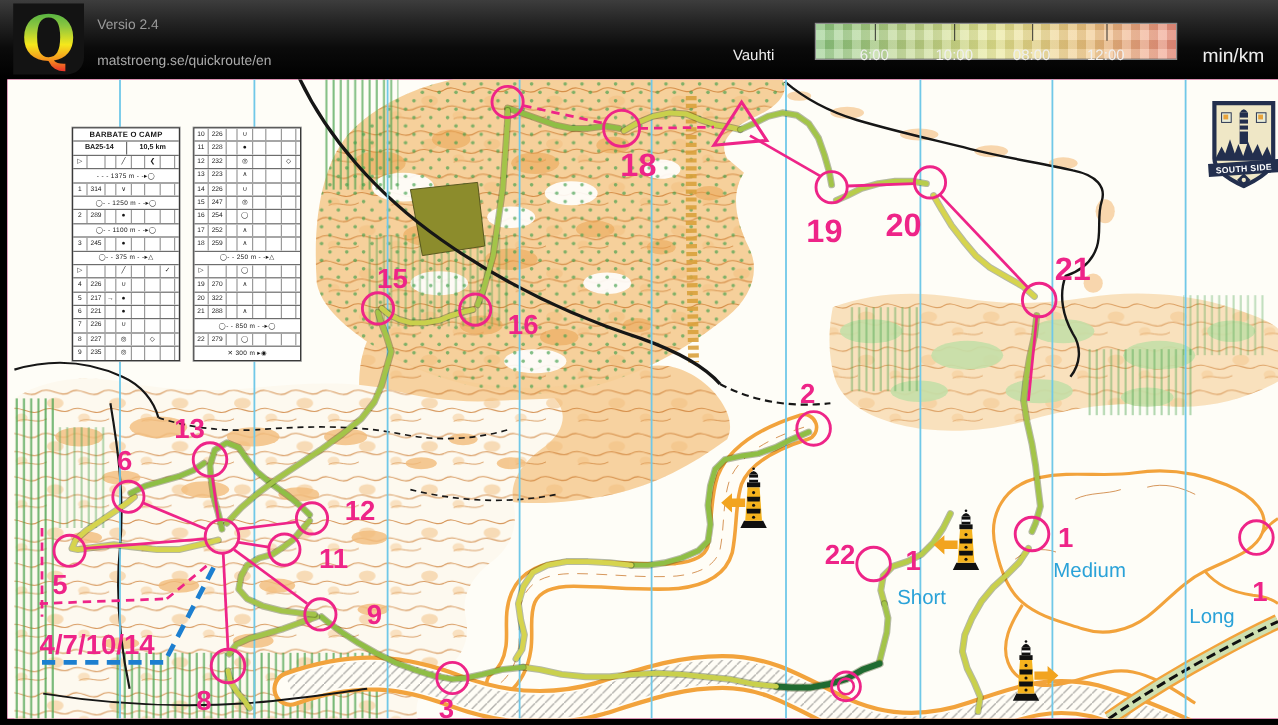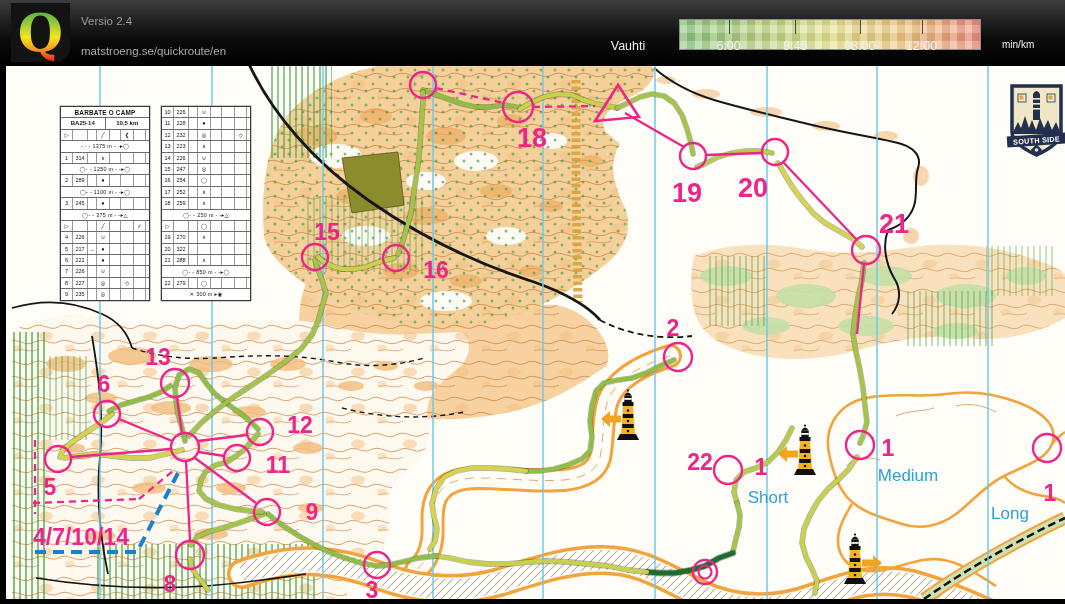--- a/index.html
+++ b/index.html
@@ -11,21 +11,21 @@
   .logo{position:absolute;left:11px;top:3px;width:59px;height:59px;background:#131313;
     border-radius:0 0 14px 0;}
   .logo-q{display:block;text-align:center;font-family:"DejaVu Serif",serif;font-weight:bold;
     font-size:52px;line-height:59px;
     background:linear-gradient(180deg,#35a845 2%,#8cc63f 32%,#f5e81c 58%,#f59a1d 78%,#e8242b 98%);
     -webkit-background-clip:text;background-clip:text;color:transparent;}
   .app-title{position:absolute;left:80px;top:5px;color:#fefefe;font-size:21px;letter-spacing:.2px;}
   .app-version{position:absolute;left:81px;top:15px;color:#9b9b9b;font-size:11.5px;}
   .app-url{position:absolute;left:81px;top:45px;color:#ababab;font-size:11.5px;}
   .legend-label{position:absolute;left:596px;top:39px;width:64px;text-align:center;color:#efefef;font-size:12.5px;}
-  .legend-unit{position:absolute;left:1002px;top:39px;color:#efefef;font-size:10px;}
+  .legend-unit{position:absolute;left:1002px;top:39px;color:#efefef;font-size:16px;}
   .legend-bar{position:absolute;left:679px;top:19px;width:302px;height:31px;border:1px solid #8d8d8d;box-sizing:border-box;}
   .legend-tick{position:absolute;top:0;width:1px;height:14px;background:rgba(30,30,30,.75);}
   .legend-tick-label{position:absolute;top:19px;transform:translateX(-50%);color:#efefef;font-size:12.5px;white-space:nowrap;}
   
   .map{position:absolute;left:6px;top:66px;width:1059px;height:533px;background:#ec4899;overflow:hidden;}
   .map svg{position:absolute;left:0;top:0;}
   
   .sheet{position:absolute;left:54px;top:40px;display:flex;gap:11px;}
   .cd-table{width:90px;background:#fff;border:1px solid #3a3a3a;box-sizing:border-box;
     font-size:5.5px;color:#161616;box-shadow:0 0 0 .5px #999;}
@@ -47,21 +47,21 @@
     <div class="logo">
       <span class="logo-q">Q</span>
     </div>
     <div class="app-version">Versio 2.4</div>
     <div class="app-url">matstroeng.se/quickroute/en</div>
     <div class="legend-label">Vauhti</div>
     <div class="legend-bar" id="legend-bar" style="background: repeating-linear-gradient(90deg, rgba(255, 255, 255, 0.25) 0px, rgba(255, 255, 255, 0.25) 7.5px, rgba(0, 0, 0, 0.05) 7.5px, rgba(0, 0, 0, 0.05) 15px), repeating-linear-gradient(0deg, rgba(255, 255, 255, 0.22) 0px, rgba(255, 255, 255, 0.22) 8px, rgba(0, 0, 0, 0.05) 8px, rgba(0, 0, 0, 0.05) 16px), linear-gradient(90deg, rgb(140, 200, 127), rgb(184, 210, 131), rgb(230, 230, 142), rgb(240, 197, 126), rgb(238, 143, 126));">
         <div class="legend-tick" style="left: 16.2%;"></div>
         <div class="legend-tick-label" style="left: 16.2%;">6:00</div>
         <div class="legend-tick" style="left: 38.4%;"></div>
-        <div class="legend-tick-label" style="left: 38.4%;">8:45</div>
+        <div class="legend-tick-label" style="left: 38.4%;">10:00</div>
         <div class="legend-tick" style="left: 59.9%;"></div>
         <div class="legend-tick-label" style="left: 59.9%;">08:00</div>
         <div class="legend-tick" style="left: 80.5%;"></div>
         <div class="legend-tick-label" style="left: 80.5%;">12:00</div>
       </div>
     <div class="legend-unit">min/km</div>
   </div>
 
   <div class="map">
     <svg id="map-svg" width="1059" height="533" viewBox="0 0 1059 533">

